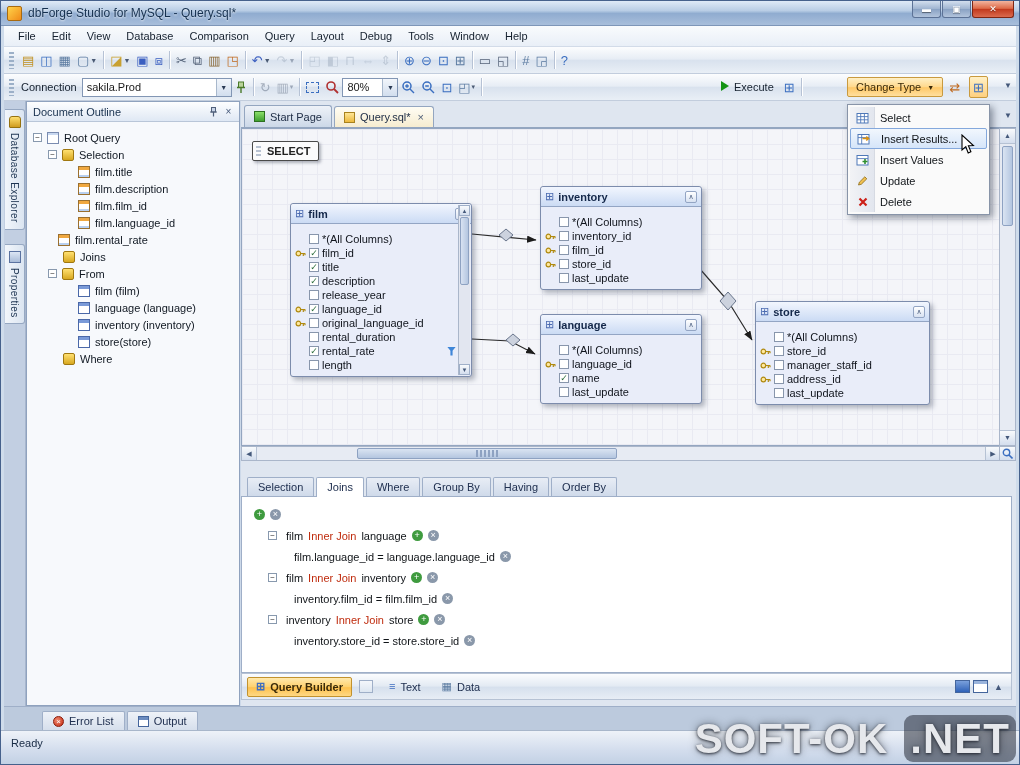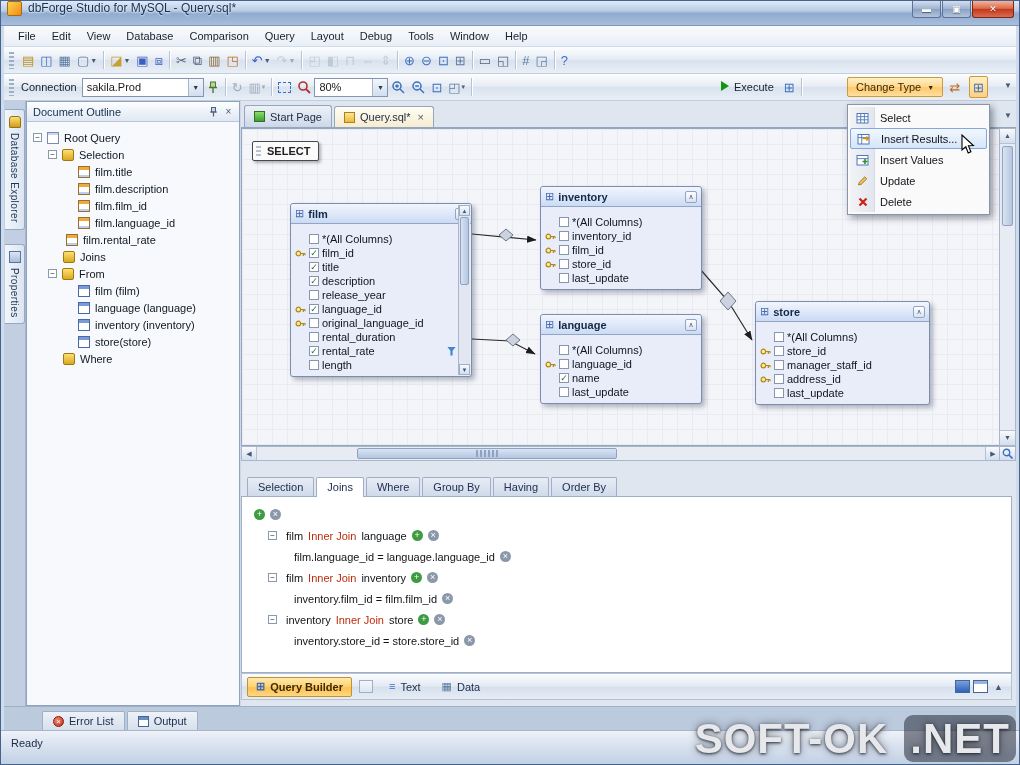--- a/index.html
+++ b/index.html
@@ -1,20 +1,20 @@
 <!DOCTYPE html>
 <html><head>
 <meta charset="utf-8">
 <style>
 *{box-sizing:border-box;margin:0;padding:0}
 body{margin:0;font-family:"Liberation Sans",sans-serif;background:#68788e}
 .win{position:relative;width:1020px;height:765px;background:#cfdceb;border:1px solid #46618c;overflow:hidden;font-size:11px;color:#1a1a1a}
 
 
-.titlebar{position:absolute;left:0;top:0;right:0;height:25px;background:linear-gradient(180deg,#dfeaf7 0%,#b9cde5 40%,#90acd0 52%,#a8bedb 100%);display:flex;padding-left:6px;border-bottom:1px solid #7e96b8}
+.titlebar{position:absolute;left:0;top:0;right:0;height:25px;background:linear-gradient(180deg,#dfeaf7 0%,#b9cde5 40%,#90acd0 52%,#a8bedb 100%);display:flex;align-items:center;padding-left:6px;border-bottom:1px solid #7e96b8}
 .app-icon{width:15px;height:15px;border-radius:2px;background:linear-gradient(135deg,#ffd34a,#f08a18);border:1px solid #a86a10;margin-right:6px;flex:none}
 .title-text{font-size:12px;color:#15304f;text-shadow:0 1px 2px rgba(255,255,255,.8)}
 .winbtns{position:absolute;right:5px;top:0;display:flex}
 .wbtn{width:29px;height:17px;border:1px solid #5c7296;border-top:none;display:flex;align-items:center;justify-content:center;font-size:9px;color:#fff;background:linear-gradient(#d2deee,#a0b5d1 48%,#8aa2c4 52%,#b2c4dc);border-radius:0 0 3px 3px;margin-left:1px;text-shadow:0 1px 1px rgba(0,0,0,.45)}
 .wbtn.close{width:42px;background:linear-gradient(#f2b49e,#de6a48 46%,#c23a1e 52%,#da6a4e);border-color:#7e2614}
 
 
 .menubar{position:absolute;left:3px;right:3px;top:25px;height:21px;background:linear-gradient(#f9fbfd,#e9eff7);display:flex;align-items:center;padding-left:6px;border-bottom:1px solid #d2dbe8}
 .menu-item{padding:3px 8px;color:#15202e}
 .toolbar{position:absolute;left:3px;right:3px;display:flex;align-items:center;background:linear-gradient(#fcfdfe,#e7edf5 46%,#d9e2ee 52%,#e9eff6);border-bottom:1px solid #c2cddd;padding:0 4px}
@@ -23,22 +23,22 @@
 .grip{width:5px;height:17px;background:repeating-linear-gradient(180deg,#9cb0c8 0 2px,transparent 2px 4px);margin:0 5px 0 1px;flex:none}
 .tb-icon{height:22px;display:flex;align-items:center;justify-content:center;border-radius:2px;padding:0 3px;flex:none}
 .tb-glyph{font-size:13px;line-height:1}
 .tb-icon.disabled{opacity:.45}
 .tb-dd{font-size:7px;color:#4a5a74;margin-left:1px}
 .tb-sep{width:1px;height:18px;background:#b6c2d5;margin:0 3px;box-shadow:1px 0 0 #fff;flex:none}
 .conn-label{margin:0 5px 0 2px;color:#15202e}
 .combo{height:19px;background:#fff;border:1px solid #8296b4;display:flex;align-items:center;padding-left:4px;flex:none}
 .combo .val{flex:1;white-space:nowrap}
 .combo .dd{width:15px;height:100%;display:flex;align-items:center;justify-content:center;background:linear-gradient(#f2f6fb,#d2deee);border-left:1px solid #a8b8cc;font-size:7px;color:#2a3a54;margin-left:4px}
-.combo.conn{width:122px}
-.combo.zoom{width:74px}
+.combo.conn{width:150px}
+.combo.zoom{width:56px}
 .marquee{width:13px;height:11px;border:1px dashed #3a6ec0}
 .exec-cluster{position:absolute;left:710px;top:2px;height:22px;display:flex;align-items:center}
 .exec-btn{display:flex;align-items:flex-start;gap:5px;padding:2px 7px;border-radius:2px;color:#15202e}
 .play{width:0;height:0;border-left:8px solid #149414;border-top:5px solid transparent;border-bottom:5px solid transparent}
 .ct-cluster{position:absolute;left:843px;top:2px;height:22px;display:flex;align-items:center;gap:3px}
 .ct-btn{display:flex;align-items:center;gap:6px;padding:3px 8px;background:linear-gradient(#fff0c6,#ffd98e 48%,#fec868 54%,#ffdf9e);border:1px solid #c99a3e;border-radius:2px;color:#3a2a08}
 .ct-btn .dd{font-size:7px;color:#3a2a08}
 .hl-icon{background:linear-gradient(#fff0c6,#fed080);border:1px solid #c99a3e;border-radius:2px}
 .right-abs1{position:absolute;right:28px;top:2px}
 .right-abs2{position:absolute;right:4px;top:7px;font-size:8px;color:#44587a}
@@ -408,21 +408,21 @@
           <div class="tree-row" style="padding-left: 36px;">
             <span class="expander-space"></span>
             <span class="node-icon column"></span>
             <span class="node-label">film.film_id</span>
           </div>
           <div class="tree-row" style="padding-left: 36px;">
             <span class="expander-space"></span>
             <span class="node-icon column"></span>
             <span class="node-label">film.language_id</span>
           </div>
-          <div class="tree-row" style="padding-left: 24px;">
+          <div class="tree-row" style="padding-left: 16px;">
             <span class="expander-space"></span>
             <span class="node-icon column"></span>
             <span class="node-label">film.rental_rate</span>
           </div>
           <div class="tree-row" style="padding-left: 21px;">
             <span class="expander-space"></span>
             <span class="node-icon section"></span>
             <span class="node-label">Joins</span>
           </div>
           <div class="tree-row" style="padding-left: 21px;">

